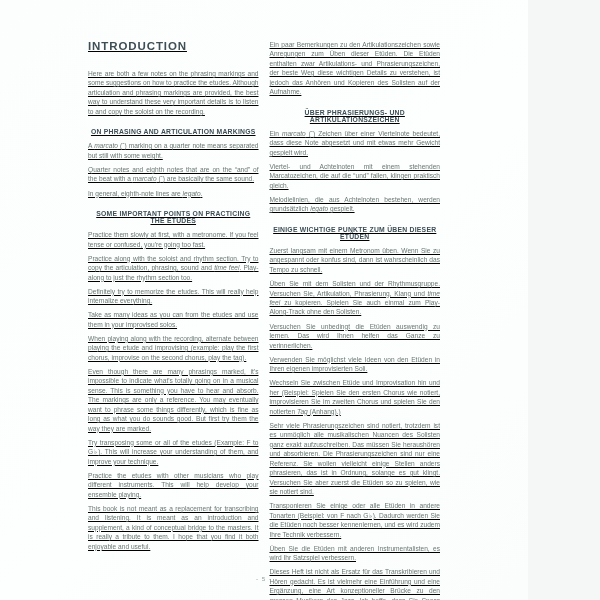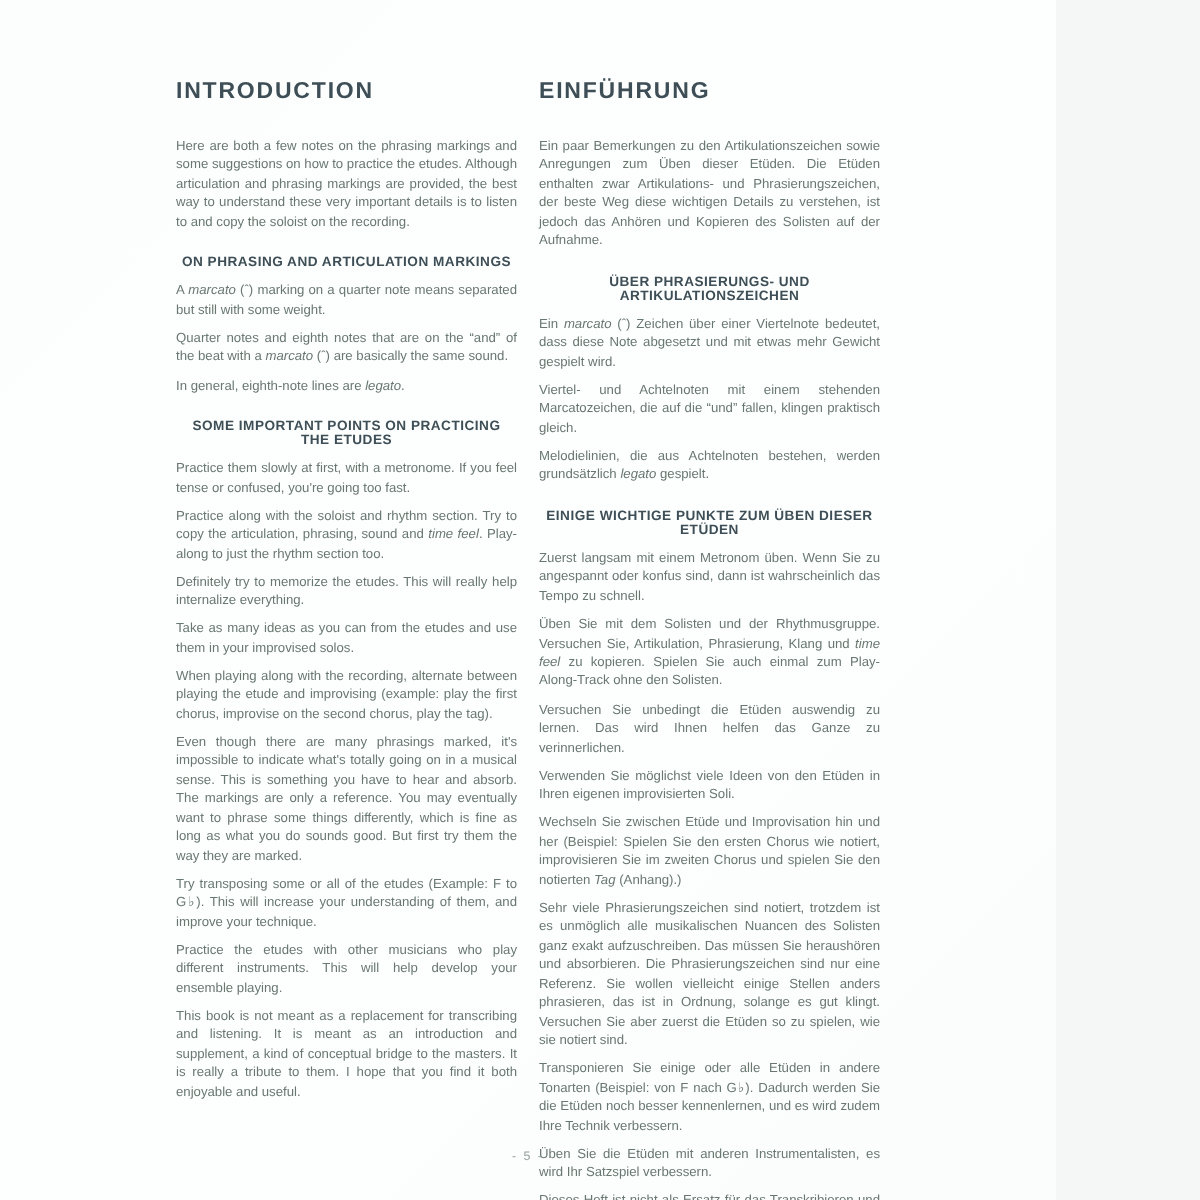--- a/index.html
+++ b/index.html
@@ -5,20 +5,21 @@
   html,body { margin:0; padding:0; }
   body {
     width:600px; height:600px; overflow:hidden;
     background:#f4f7f6;
     font-family:"Liberation Sans", sans-serif;
   }
   .page {
     position:relative;
     width:528px; height:600px;
     background:linear-gradient(135deg,#fcfefd 0%,#fdfffe 55%,#fbfdfc 100%);
+    text-decoration:underline;
   }
   .content {
     display:flex;
     gap:11px;
     padding:40px 88px 0 88px;
     box-sizing:border-box;
   }
   .col { flex:1; min-width:0; }
   .title {
     font-size:11.5px;
@@ -72,21 +73,20 @@
           <p class="para">Definitely try to memorize the etudes. This will really help internalize everything.</p>
           <p class="para">Take as many ideas as you can from the etudes and use them in your improvised solos.</p>
           <p class="para">When playing along with the recording, alternate between playing the etude and improvising (example: play the first chorus, improvise on the second chorus, play the tag).</p>
           <p class="para">Even though there are many phrasings marked, it's impossible to indicate what's totally going on in a musical sense. This is something you have to hear and absorb. The markings are only a reference. You may eventually want to phrase some things differently, which is fine as long as what you do sounds good. But first try them the way they are marked.</p>
           <p class="para">Try transposing some or all of the etudes (Example: F to G♭). This will increase your understanding of them, and improve your technique.</p>
           <p class="para">Practice the etudes with other musicians who play different instruments. This will help develop your ensemble playing.</p>
           <p class="para">This book is not meant as a replacement for transcribing and listening. It is meant as an introduction and supplement, a kind of conceptual bridge to the masters. It is really a tribute to them. I hope that you find it both enjoyable and useful.</p>
         </div>
     </div>
     <div class="col">
-      <h2 class="title">EINFÜHRUNG</h2>
       <div>
           <p class="para">Ein paar Bemerkungen zu den Artikulationszeichen sowie Anregungen zum Üben dieser Etüden. Die Etüden enthalten zwar Artikulations- und Phrasierungszeichen, der beste Weg diese wichtigen Details zu verstehen, ist jedoch das Anhören und Kopieren des Solisten auf der Aufnahme.</p>
           <h3 class="heading">ÜBER PHRASIERUNGS- UND ARTIKULATIONSZEICHEN</h3>
           <p class="para">Ein <i>marcato</i> (ˆ) Zeichen über einer Viertelnote bedeutet, dass diese Note abgesetzt und mit etwas mehr Gewicht gespielt wird.</p>
           <p class="para">Viertel- und Achtelnoten mit einem stehenden Marcatozeichen, die auf die “und” fallen, klingen praktisch gleich.</p>
           <p class="para">Melodielinien, die aus Achtelnoten bestehen, werden grundsätzlich <i>legato</i> gespielt.</p>
           <h3 class="heading">EINIGE WICHTIGE PUNKTE ZUM ÜBEN DIESER ETÜDEN</h3>
           <p class="para">Zuerst langsam mit einem Metronom üben. Wenn Sie zu angespannt oder konfus sind, dann ist wahrscheinlich das Tempo zu schnell.</p>
           <p class="para">Üben Sie mit dem Solisten und der Rhythmusgruppe. Versuchen Sie, Artikulation, Phrasierung, Klang und <i>time feel</i> zu kopieren. Spielen Sie auch einmal zum Play-Along-Track ohne den Solisten.</p>
           <p class="para">Versuchen Sie unbedingt die Etüden auswendig zu lernen. Das wird Ihnen helfen das Ganze zu verinnerlichen.</p>

